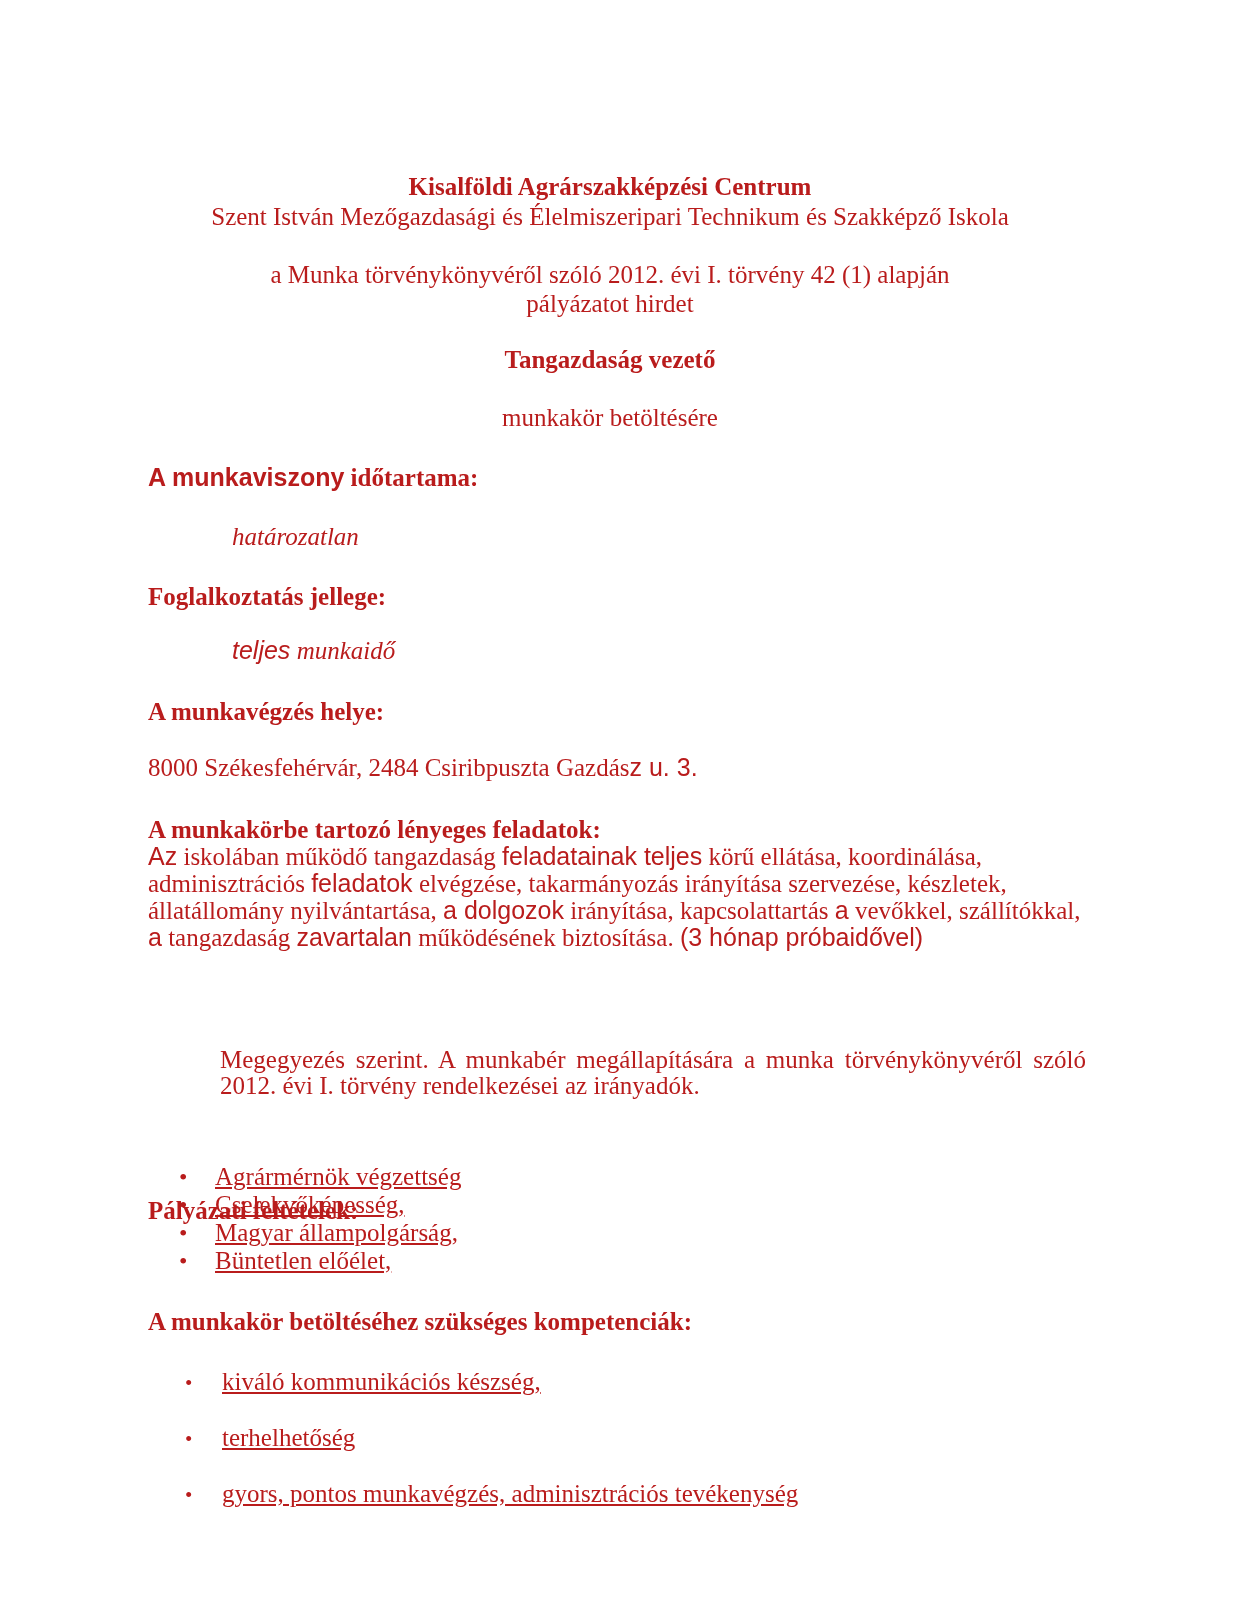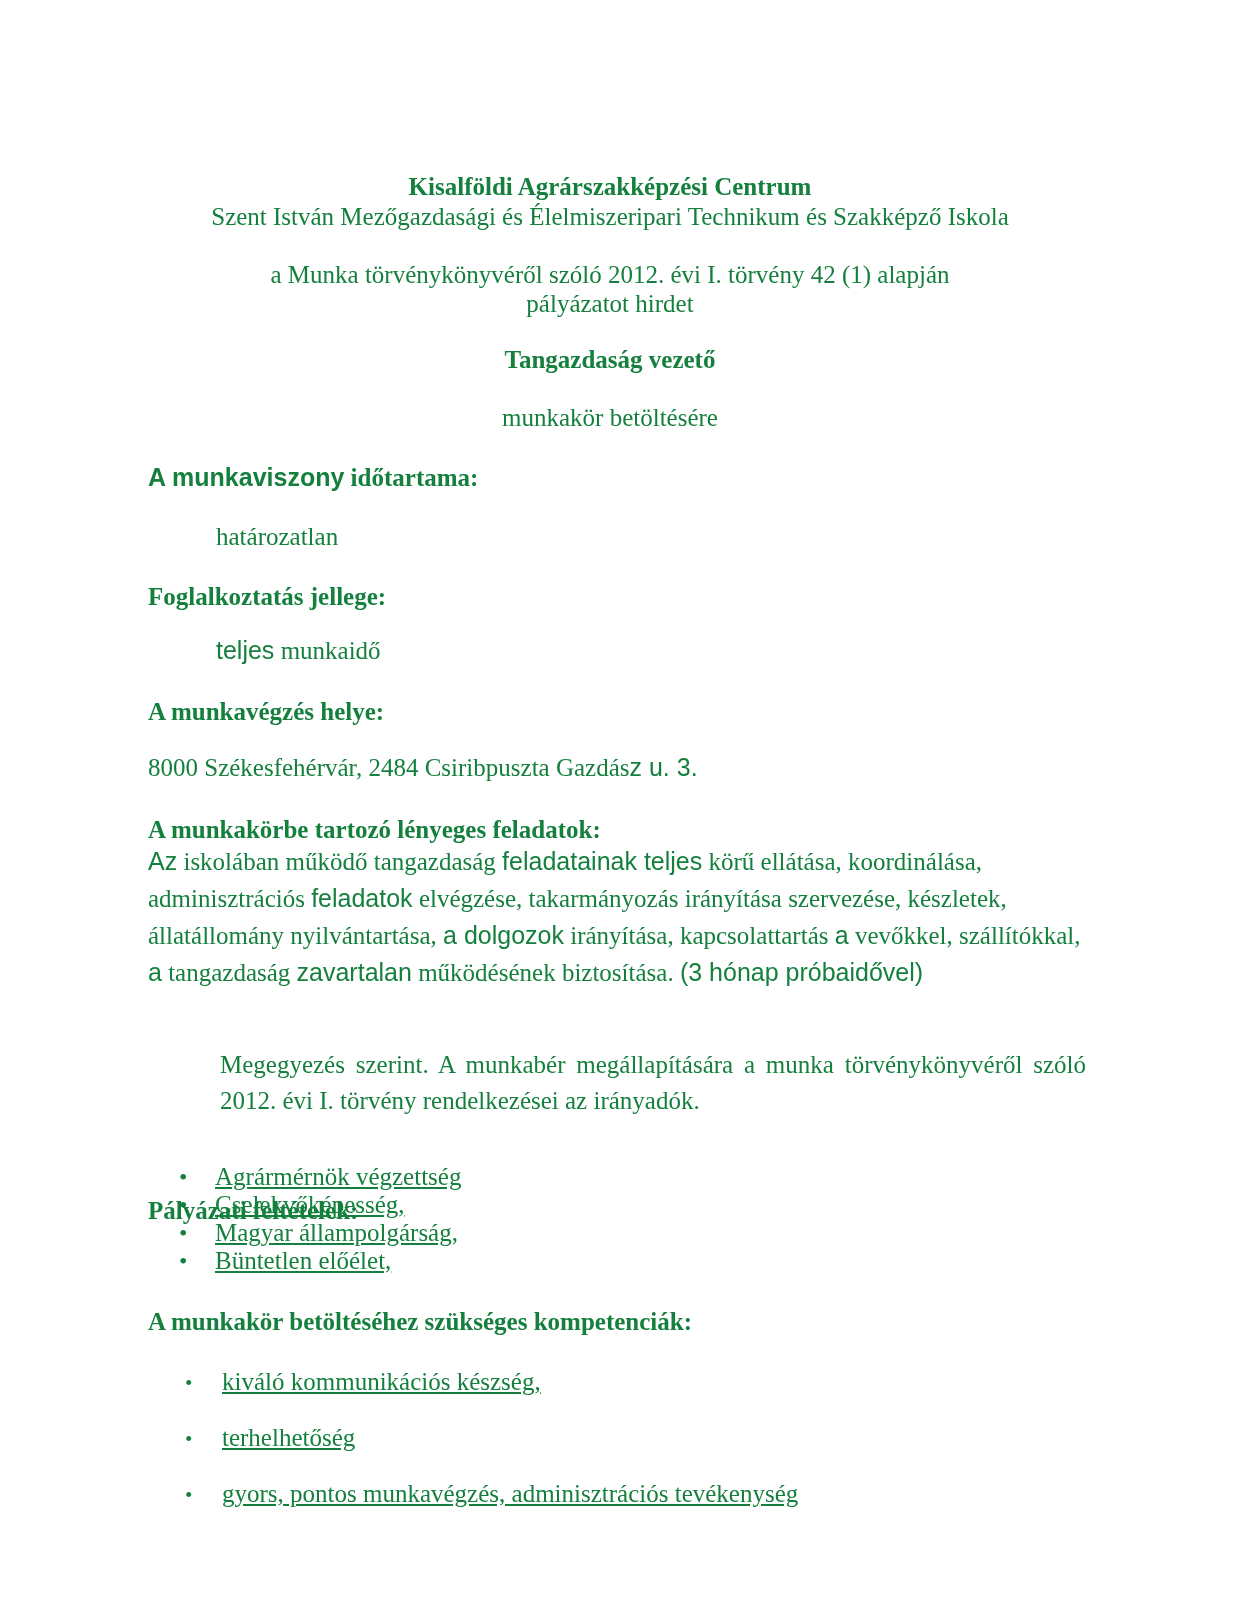--- a/index.html
+++ b/index.html
@@ -2,34 +2,34 @@
 <html><head>
 <meta charset="utf-8">
 <style>
   * { margin: 0; padding: 0; box-sizing: border-box; }
   html, body { background: #ffffff; }
   .page {
     position: relative;
     width: 1240px;
     height: 1602px;
     background: #ffffff;
-    color: #15803d;
+    color: #b91c1c;
     font-family: "Liberation Serif", serif;
     font-size: 25px;
     line-height: 30px;
     overflow: hidden;
   }
   .abs { position: absolute; }
   .center { left: 130px; width: 960px; text-align: center; }
   .left { left: 148px; width: 952px; }
-  .indent { left: 216px; width: 880px; }
+  .indent { left: 232px; width: 880px; font-style: italic; }
   .bold { font-weight: bold; }
   .f-sans { font-family: "Liberation Sans", sans-serif; }
   .f-serif { font-family: "Liberation Serif", serif; }
-  .lh29 { line-height: 36px; }
+  .lh29 { line-height: 26px; }
   .justify { text-align: justify; }
   .salary-par { left: 220px; width: 866px; }
   .li { display: flex; align-items: baseline; }
   .req-list .li { line-height: 27px; }
   .req-list .bullet {
     flex: 0 0 67px; padding-left: 31px;
     font-size: 24px;
   }
   .comp-item .bullet {
     flex: 0 0 74px; padding-left: 37px;

